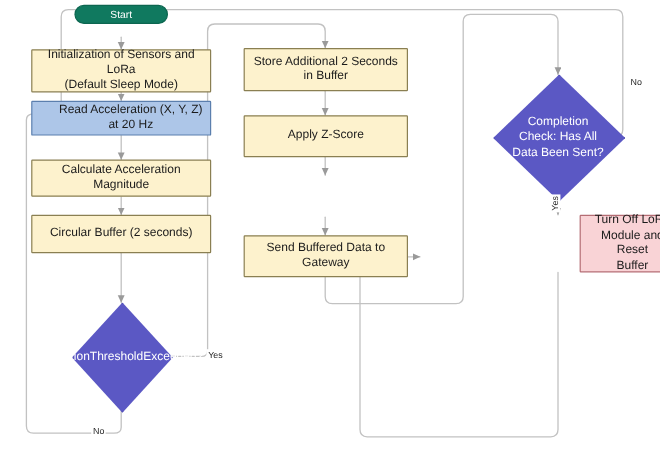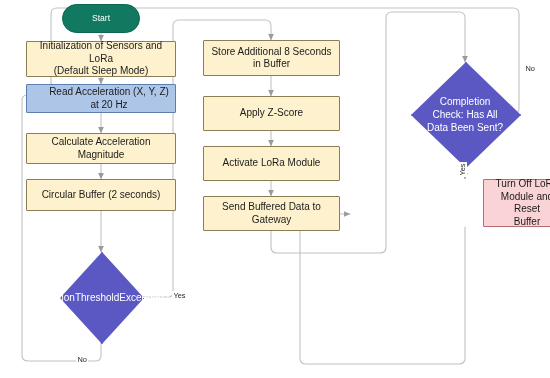--- a/index.html
+++ b/index.html
@@ -67,21 +67,21 @@
       <path d="M513,114 Q519,114 519,108 L519,14 Q519,8 513,8 L57,8
                Q51,8 51,14 L51,90 Q51,95 57,95 L34,95"></path>
 
       <path d="M465,166 L465,179"></path>
 
       <path d="M465,227 L465,358 Q465,364 459,364 L306,364 Q300,364 300,358
                L300,220 Q300,214 306,214 L350,214"></path>
     </g>
   </svg>
 
-  <div class="node pill" style="left:62px;top:4px;width:78px;height:29px;align-items:center;">
+  <div class="node pill" style="left:62px;top:4px;width:78px;height:16px;align-items:center;">
     <span>Start</span>
   </div>
 
   <div class="node rect" style="left:26px;top:41px;width:150px;height:36px;flex-direction:column;">
     <span>Initialization of Sensors and LoRa</span>
     <span>(Default Sleep Mode)</span>
   </div>
 
   <div class="node rect blue" style="left:26px;top:84px;width:150px;height:29px;padding-left:20px;">
     <span>Read Acceleration (X, Y, Z) at 20 Hz</span>
@@ -98,30 +98,27 @@
   <div class="diamond-wrap" style="left:60px;top:252px;width:82px;height:90px;">
     <div class="diamond-shape"></div>
     <div class="diamond-text" style="">
       <span>Detection</span>
       <span>Threshold</span>
       <span>Exceeded?</span>
     </div>
   </div>
 
   <div class="node rect" style="left:203px;top:40px;width:137px;height:36px;">
-    <span>Store Additional 8 Seconds in Buffer</span>
+    <span>Store Additional 2 Seconds in Buffer</span>
   </div>
 
   <div class="node rect" style="left:203px;top:96px;width:137px;height:35px;">
     <span>Apply Z-Score</span>
   </div>
 
-  <div class="node rect" style="left:203px;top:146px;width:137px;height:35px;">
-    <span>Activate LoRa Module</span>
-  </div>
 
   <div class="node rect" style="left:203px;top:196px;width:137px;height:35px;">
     <span>Send Buffered Data to Gateway</span>
   </div>
 
   <div class="diamond-wrap" style="left:411px;top:62px;width:108px;height:104px;">
     <div class="diamond-shape"></div>
     <div class="diamond-text" style="flex-direction:column;">
       <span>Completion</span>
       <span>Check: Has All</span>

